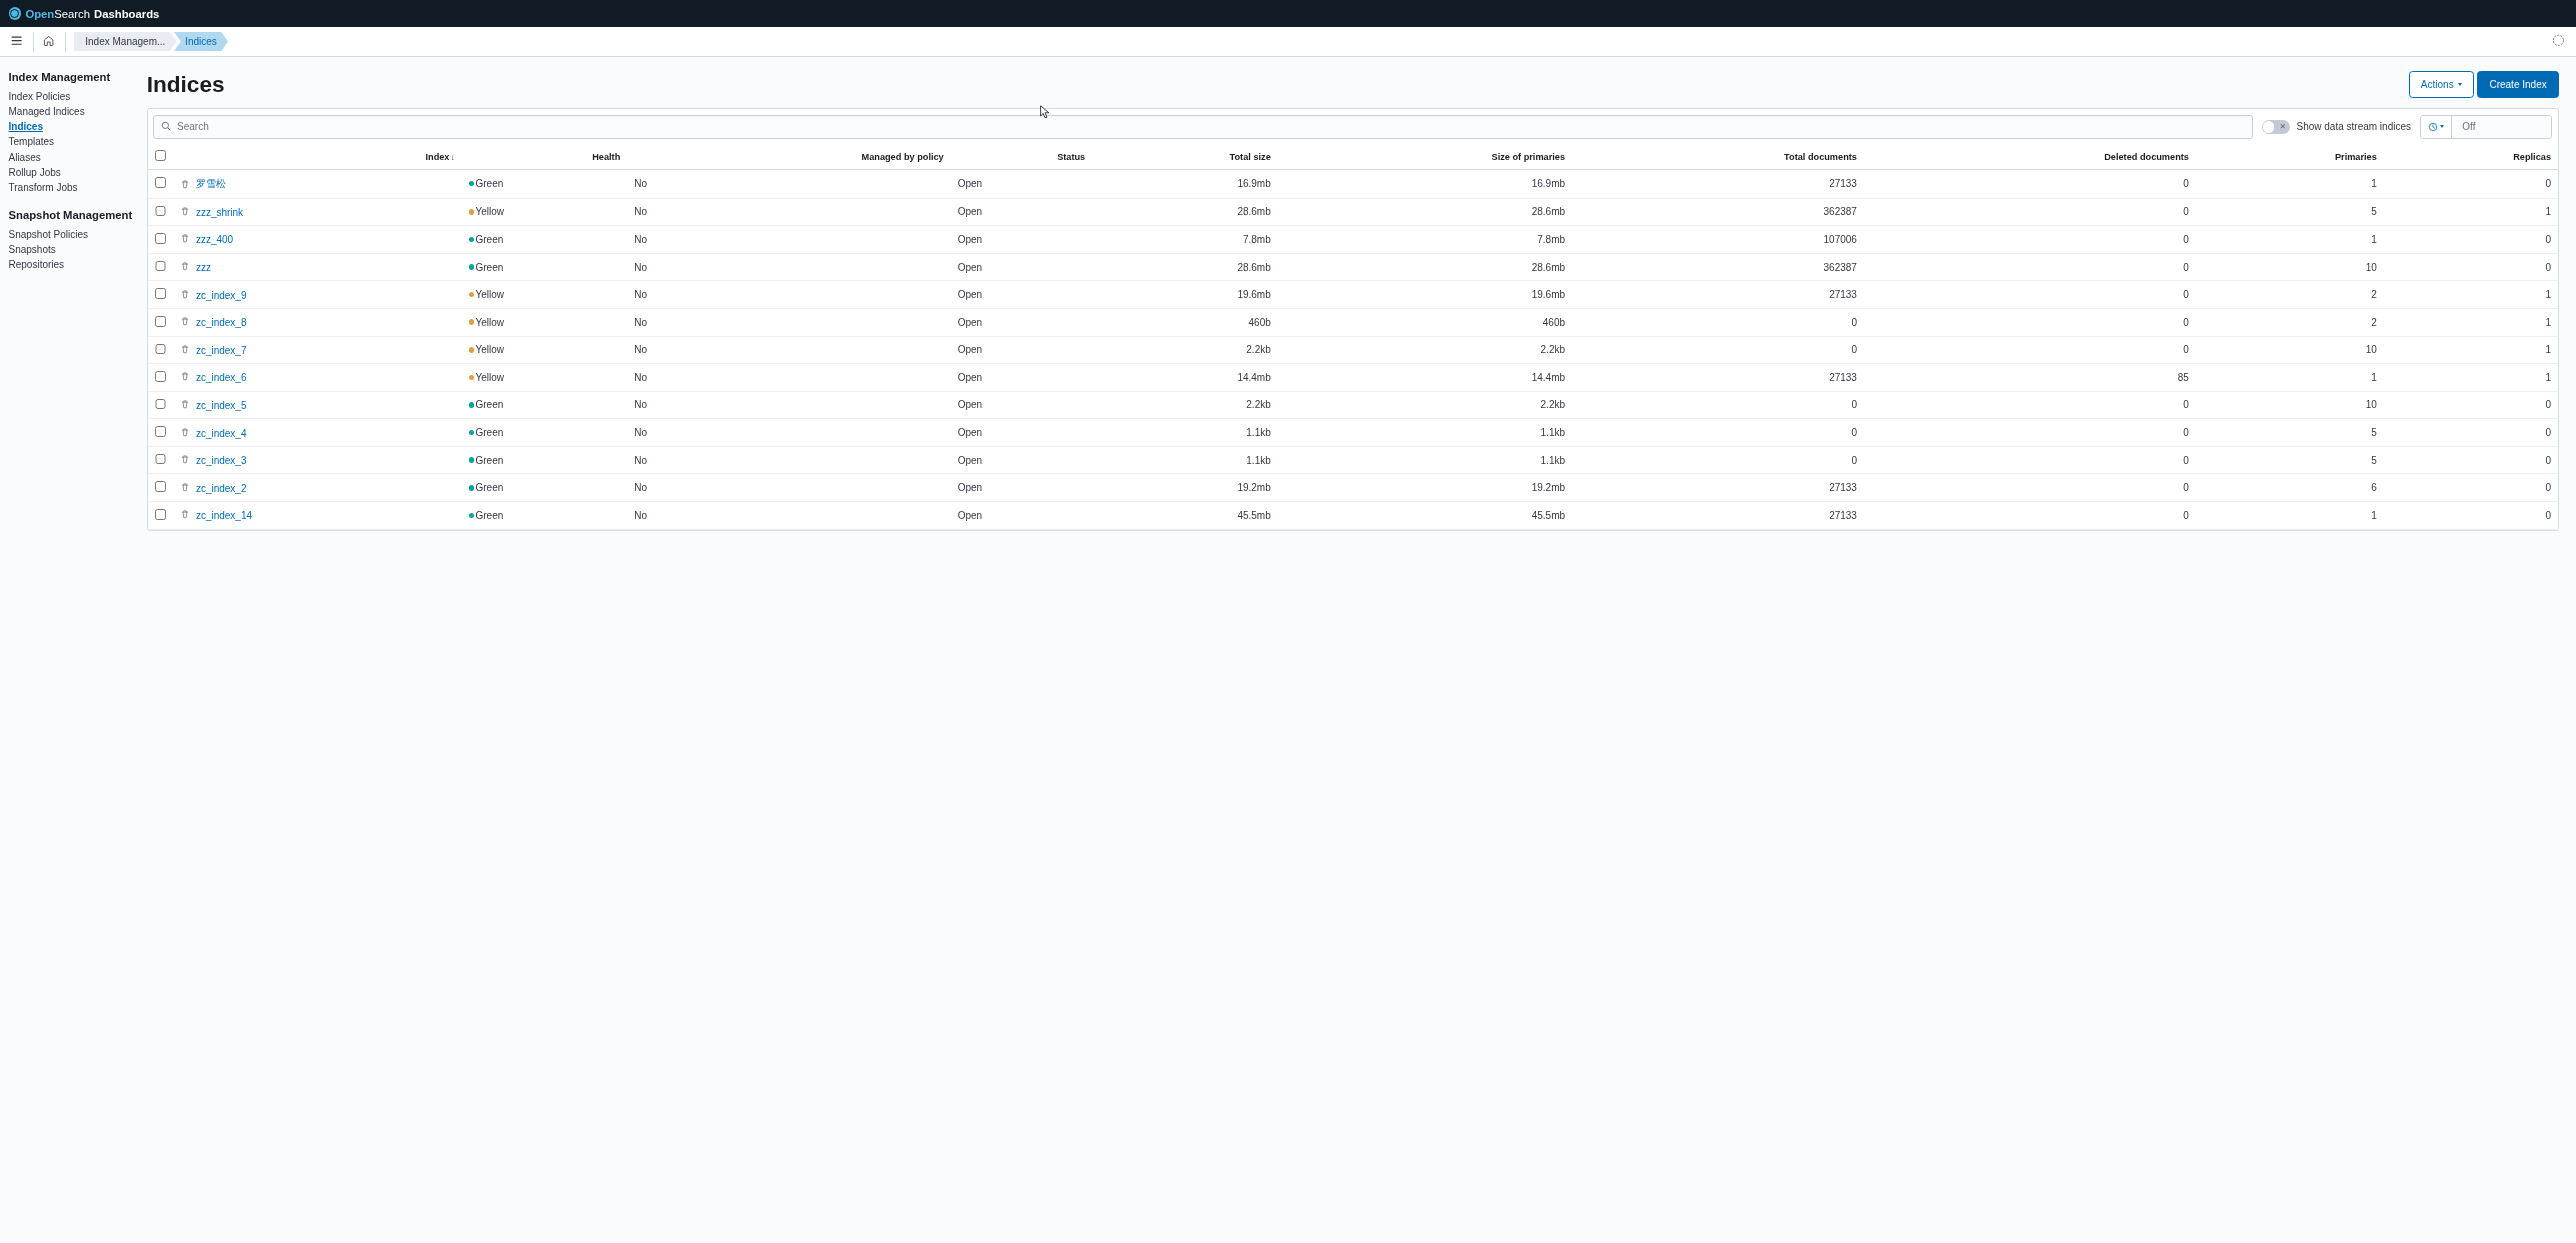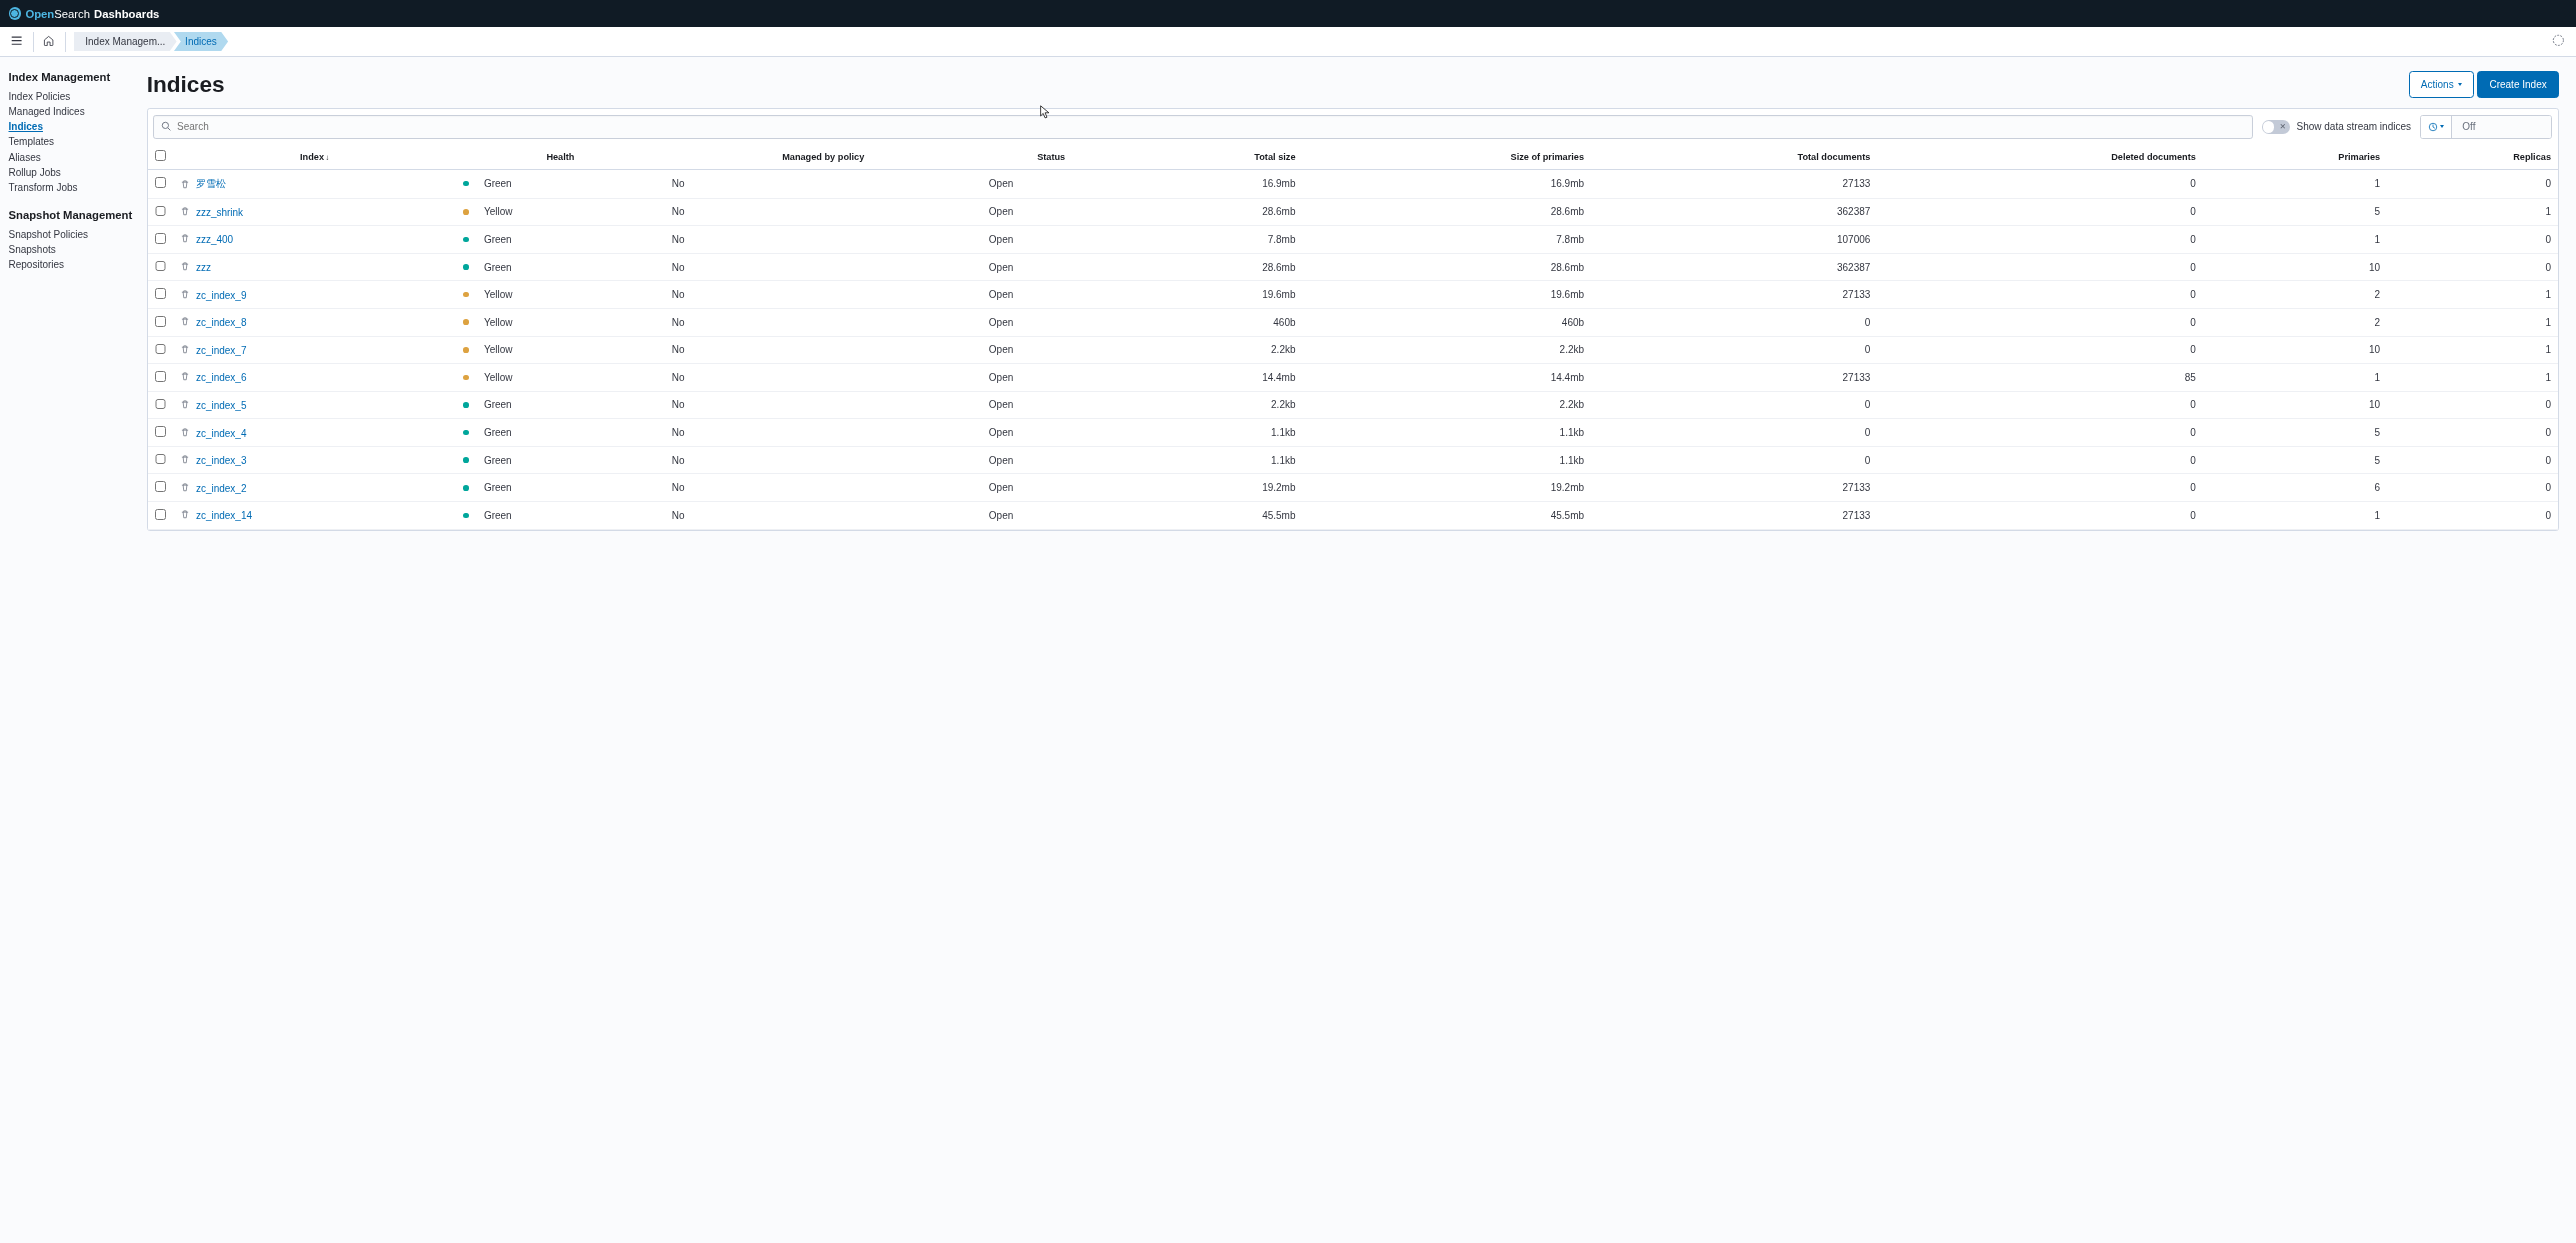--- a/index.html
+++ b/index.html
@@ -56,29 +56,29 @@
     .switch { width: 28px; height: 14px; background: #c3cad7; border-radius: 8.5px; position: relative; cursor: pointer; display: flex; align-items: center;}
     .switch-thumb { width: 11.3px; height: 11.3px; background: #fff; border-radius: 50%; position: absolute; left: 1.4px; }
     .switch-x { position: absolute; right: 3.5px; color: #5a606c; font-size: 7.8px; }
     .switch-label { color: #343741; font-size: 10px;}
     .refresh-combo { display: flex; border: 0.7px solid #c9cfda; border-radius: 2.8px; overflow: hidden; height: 24px; }
     .refresh-btn { padding: 0 7px; display: flex; align-items: center; gap: 2.8px; color: #006bb4; background: #fff; border-right: 0.7px solid #c9cfda; cursor: pointer;}
     .refresh-state { padding: 0 10px; display: flex; align-items: center; color: #69707d; min-width: 99px; background: #fbfcfd;}
     
     
     table { width: 100%; border-collapse: collapse; }
-    thead th { text-align: center; font-weight: 700; font-size: 9.2px; padding: 5.7px 7px; border-bottom: 0.7px solid #d3dae6; white-space: nowrap; color: #1a1c21;}
+    thead th { text-align: right; font-weight: 700; font-size: 9.2px; padding: 5.7px 7px; border-bottom: 0.7px solid #d3dae6; white-space: nowrap; color: #1a1c21;}
     tbody td { padding: 7px 7px; border-bottom: 0.7px solid #eef0f4; font-size: 10px; color: #343741; vertical-align: middle; }
     .num { text-align: right; }
     .chk { width: 25.5px; text-align: center;}
     .chk input { width: 10.6px; height: 10.6px; }
     .index-cell { display: flex; align-items: flex-end; gap: 5.7px; }
     .trash-icon { color: #69707d; cursor: default; }
     .index-link { color: #006bb4; text-decoration: none; }
-    .health-cell { display: flex; align-items: center; gap: 15px; }
+    .health-cell { display: flex; align-items: center; gap: 1px; }
     .dot { width: 5.7px; height: 5.7px; border-radius: 50%; }
     .dot.green { background: #00a69b; }
     .dot.yellow { background: #dda240; }
     .sort-arrow { font-size: 7.8px; margin-left: 1.4px; }
     .cursor {
       position: fixed;
       width: 12.7px;
       height: 15.6px;
       z-index: 9999;
       pointer-events: none;

